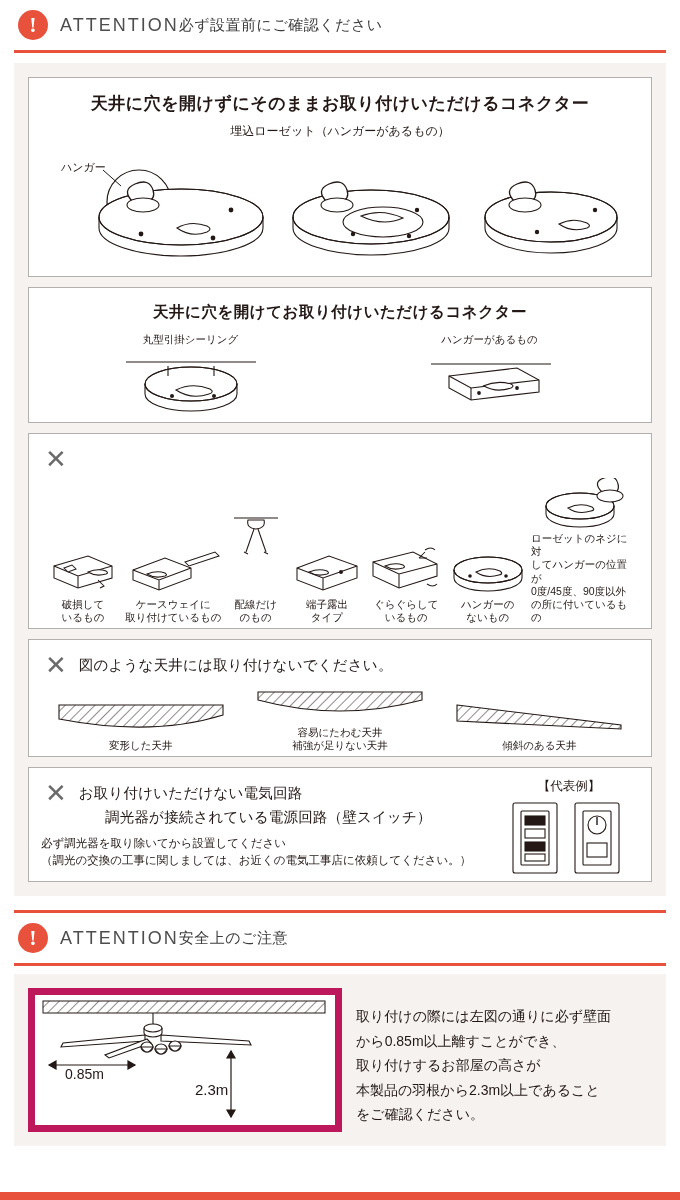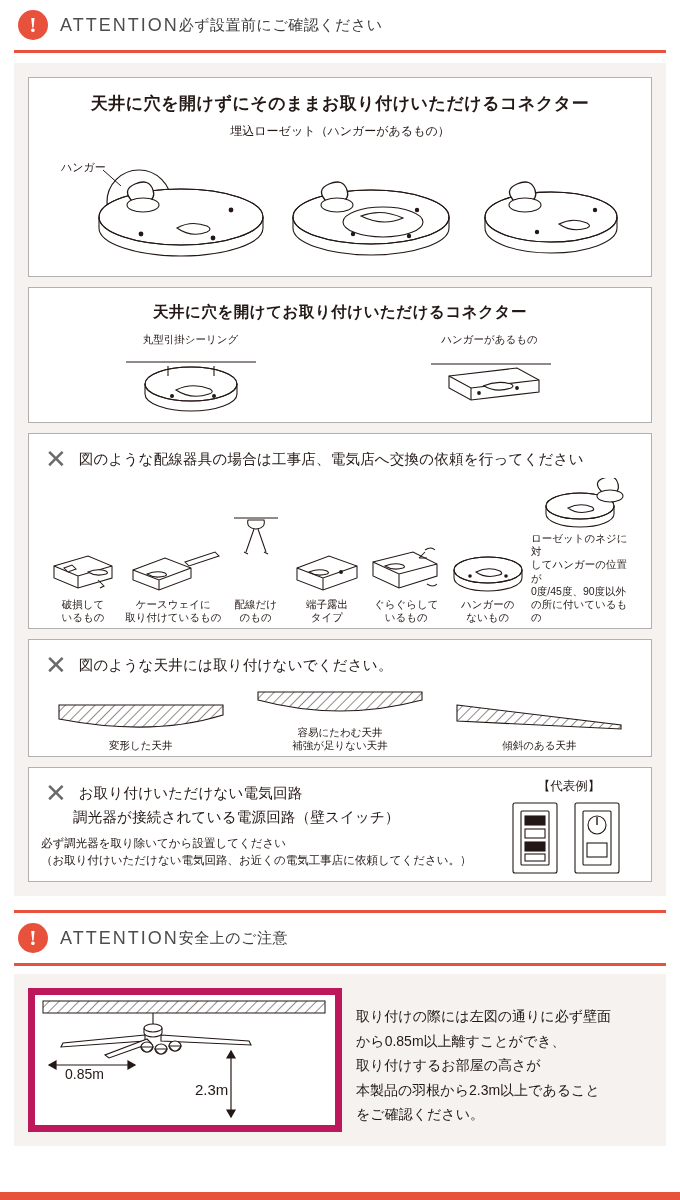--- a/index.html
+++ b/index.html
@@ -274,21 +274,20 @@
               <circle cx="112" cy="42" r="1.9" fill="#231815" stroke="none"></circle>
             </g>
           </svg>
         </div>
       </div>
     </div>
 
     <div class="box">
       <div class="row-head">
         <div class="xmark">✕</div>
-        <div class="row-head-text">図のような配線器具の場合は工事店、電気店へ交換の依頼を行ってください</div>
       </div>
 
       <div style="display:flex;justify-content:space-between;align-items:flex-end;padding:0 2px;">
 
         <div class="fig-cell" style="width:80px;">
           <svg width="78" height="54" viewBox="0 0 78 54">
             <g fill="none" stroke="#231815" stroke-width="1.05">
               <path d="M10,22 L44,12 L68,22 L68,34 L34,44 L10,34 Z" fill="#fff"></path>
               <path d="M10,22 L34,32 L68,22 M34,32 L34,44"></path>
               <path d="M20,24 l8,-3 l4,4 l-8,3 Z" fill="#fff"></path>
@@ -414,23 +413,23 @@
       </div>
     </div>
 
     <div class="box" style="position:relative;">
       <div style="display:flex;align-items:flex-start;">
         <div style="flex:1 1 auto;">
           <div class="row-head" style="margin-bottom:2px;">
             <div class="xmark">✕</div>
             <div class="row-head-text">お取り付けいただけない電気回路</div>
           </div>
-          <div class="row-head-text" style="margin-left:32px;margin-bottom:8px;">調光器が接続されている電源回路（壁スイッチ）</div>
+          <div class="row-head-text" style="margin-left:64px;margin-bottom:8px;">調光器が接続されている電源回路（壁スイッチ）</div>
           <div class="note-small">必ず調光器を取り除いてから設置してください</div>
-          <div class="note-small">（お取り付けいただけない電気回路、お近くの電気工事店に依頼してください。）</div>
+          <div class="note-small">（調光の交換の工事に関しましては、お近くの電気工事店に依頼してください。）</div>
         </div>
 
         <div style="flex:0 0 140px;">
           <div class="rep-title">【代表例】</div>
           <svg width="140" height="78" viewBox="0 0 140 78">
             <g stroke="#231815" fill="#fff" stroke-width="1.1">
               <rect x="14" y="4" width="44" height="70" rx="2"></rect>
               <rect x="22" y="12" width="28" height="54" rx="1"></rect>
               <rect x="26" y="17" width="20" height="9" fill="#231815"></rect>
               <rect x="26" y="30" width="20" height="9"></rect>

